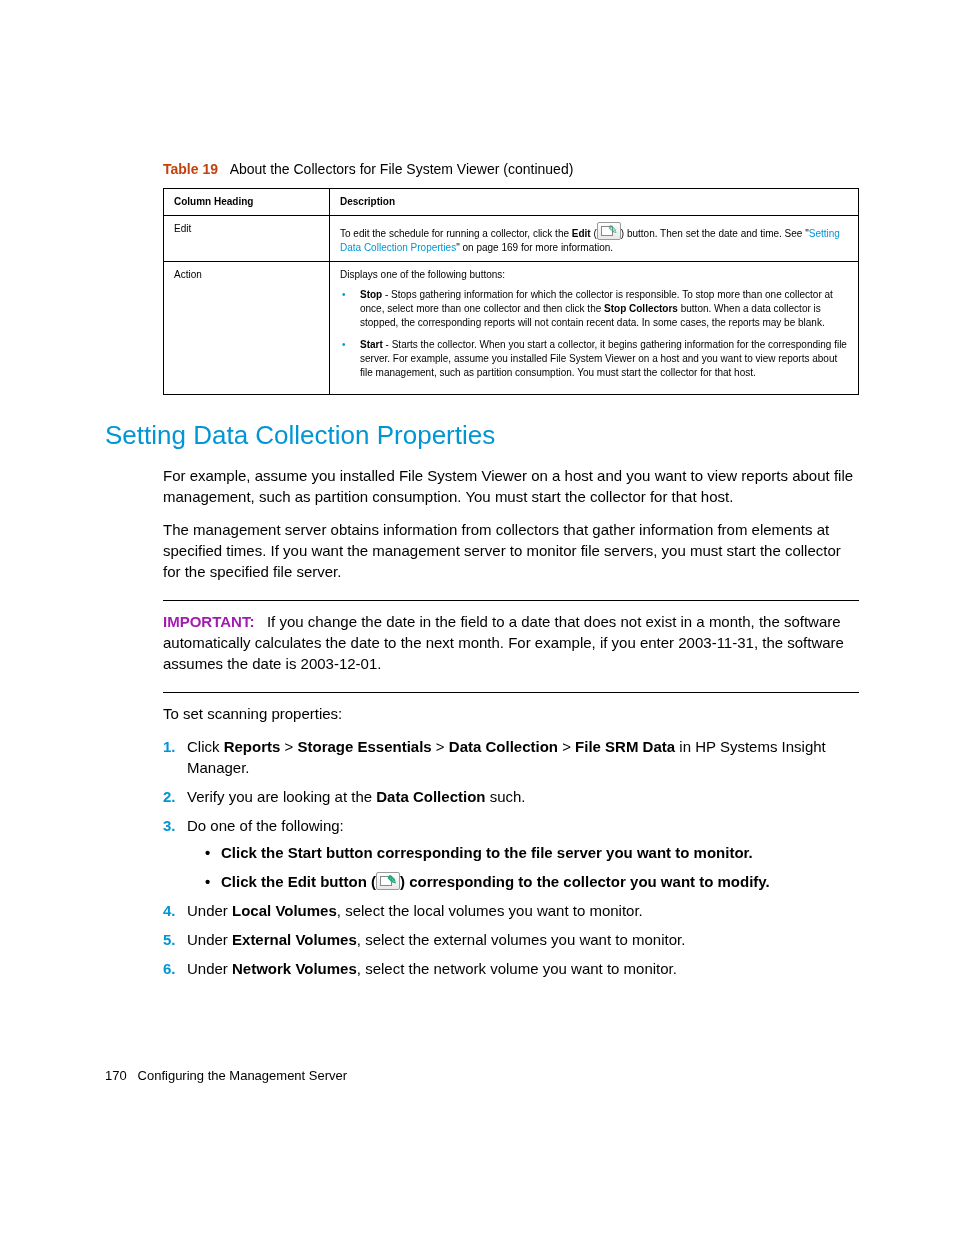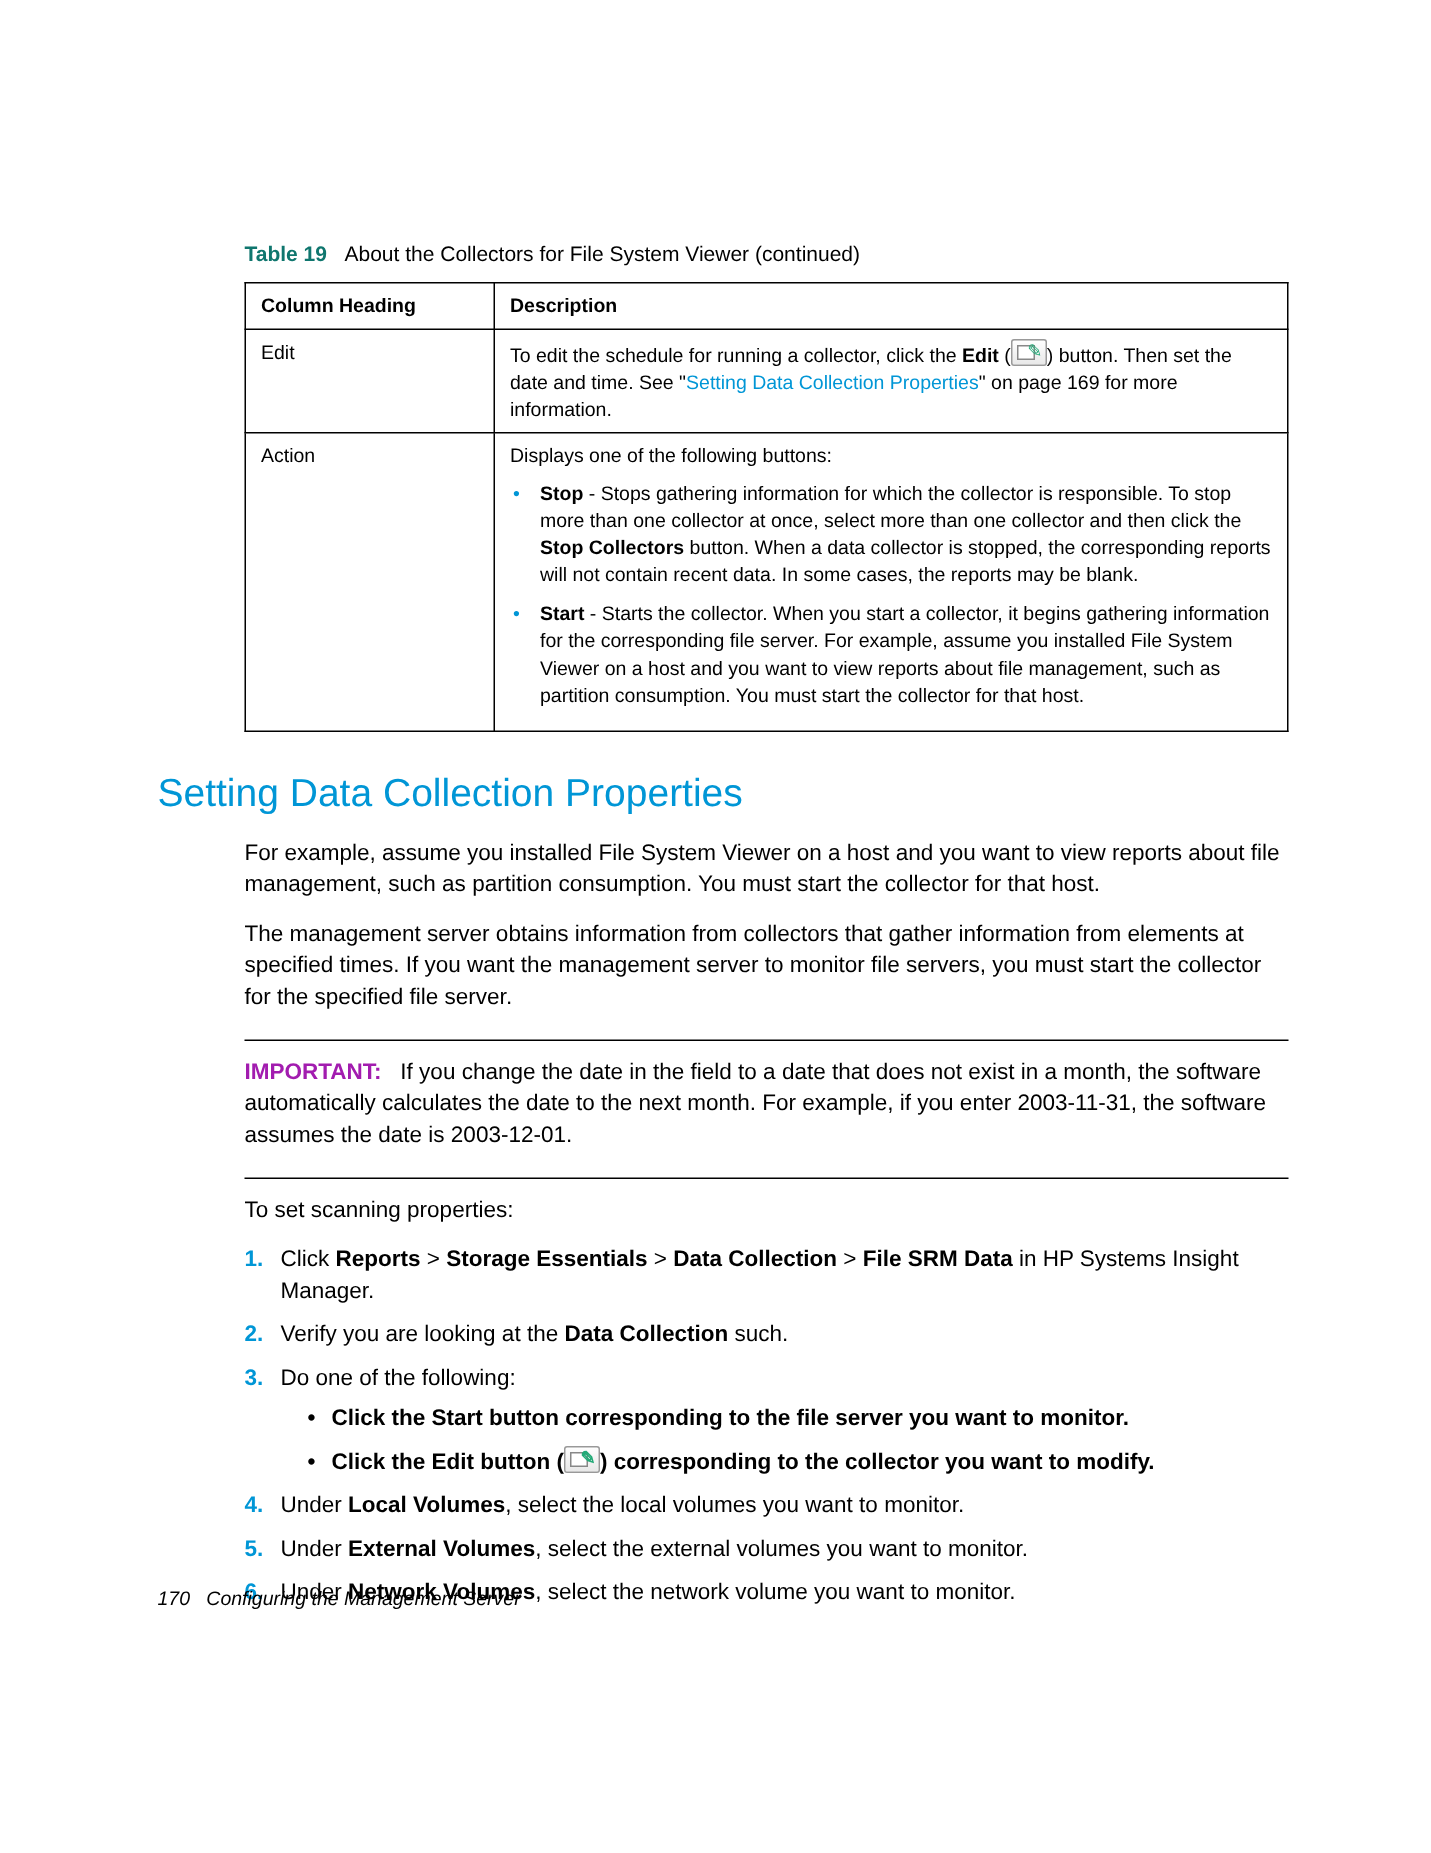--- a/index.html
+++ b/index.html
@@ -15,32 +15,32 @@
     width: 954px;
     height: 1235px;
     padding: 160px 95px 60px 105px;
     box-sizing: border-box;
     position: relative;
   }
   .table-caption {
     margin-bottom: 8px;
     font-size: 14px;
   }
-  .table-caption .tlabel { color: #0f766e; font-weight: bold; }
+  .table-caption .tlabel { color: #c2410c; font-weight: bold; }
   table.doc-table {
     border-collapse: collapse;
     width: 100%;
     margin-bottom: 22px;
   }
   table.doc-table th, table.doc-table td {
     border: 1.5px solid #000;
     padding: 6px 10px;
     vertical-align: top;
     text-align: left;
-    font-size: 13px;
+    font-size: 10px;
   }
   table.doc-table th { font-weight: bold; }
   .col-h { width: 145px; }
   h2.section {
     color: #0096D6;
     font-weight: normal;
     font-size: 26px;
     margin: 10px 0 12px 0;
   }
   .body-indent { margin-left: 58px; }
@@ -67,24 +67,23 @@
   }
   .edit-icon::after {
     content:"✎"; position:absolute; right:2px; top:-1px; font-size:12px; color:#2a7;
   }
   .edit-icon::before {
     content:""; position:absolute; left:3px; top:3px; width:10px; height:8px;
     border:1px solid #888; background:#fff;
   }
   .footer {
     position: absolute;
-    bottom: 160px;
+    bottom: 150px;
     left: 105px;
     font-size: 13px;
-    font-style: italic;
   }
 </style>
 </head>
 <body>
 
 <div class="page">
 
   <div class="body-indent">
     <div class="table-caption">
       <span class="tlabel">Table 19</span>

